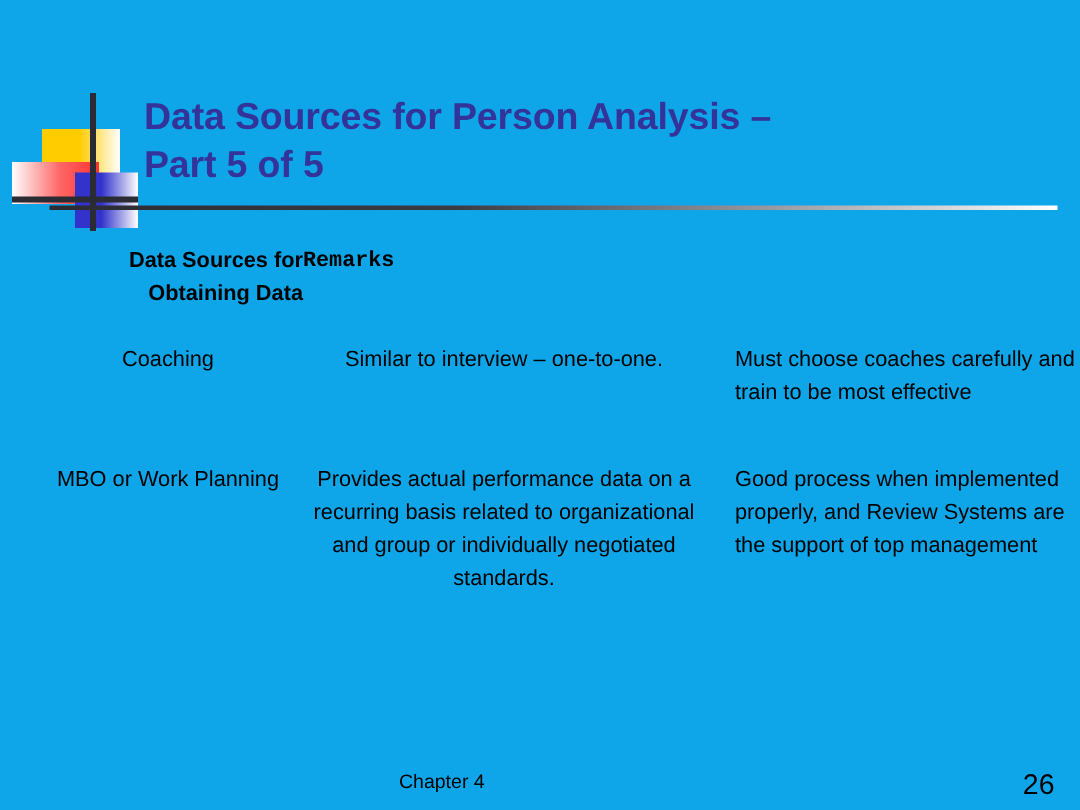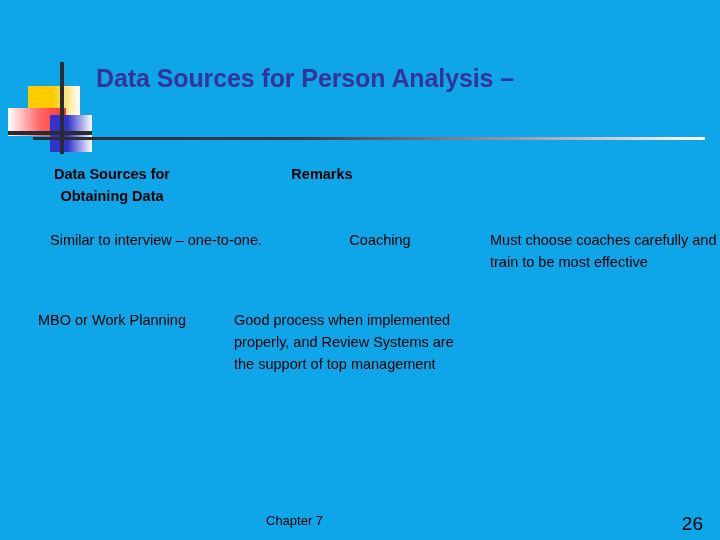--- a/index.html
+++ b/index.html
@@ -108,36 +108,36 @@
   }
   .col-1 { width: 180px; flex: 0 0 180px; }
   .col-2 { width: 256px; flex: 0 0 256px; }
   .col-3 { width: 240px; flex: 0 0 240px; }
 
   .hdr .cell {
     font-size: 14.5px;
     font-weight: bold;
     line-height: 1.52;
   }
-  .hdr .col-1 { text-align: center; }
+  .hdr .col-1 { text-align: right; }
   .hdr .col-2 { text-align: center; }
-  .hdr .col-3 { text-align: center; }
+  .hdr .col-3 { text-align: left; font-family: Liberation Mono, monospace; }
 
   .row-body {
     margin-top: 22px;
   }
   .row-body .cell {
     font-size: 14.5px;
     line-height: 1.52;
   }
   .row-body .col-1 { text-align: center; }
   .row-body .col-2 { text-align: center; padding: 0 6px; }
   .row-body .col-3 { text-align: left; padding-left: 20px; }
 
-  #row-2 { margin-top: 36px; gap: 12px; }
+  #row-2 { margin-top: 36px; }
 
   
   .footer-chapter {
     position: absolute;
     left: 266px;
     top: 513px;
     font-size: 13px;
     color: #000000;
   }
   .footer-page {
@@ -156,40 +156,42 @@
   <div class="logo">
     <div class="logo-sq-yellow"></div>
     <div class="logo-sq-red"></div>
     <div class="logo-sq-blue"></div>
     <div class="logo-bar-v"></div>
     <div class="logo-bar-h"></div>
   </div>
 
   <div class="title">
     <div>Data Sources for Person Analysis –</div>
+    <div>Part 5 of 5</div>
   </div>
 
   <div class="rule"></div>
 
   <div class="table">
 
     <div class="row hdr">
       <div class="cell col-1">Data Sources for Obtaining Data</div>
       <div class="cell col-3">Remarks</div>
     </div>
 
     <div class="row row-body" id="row-1">
+      <div class="cell col-1">Coaching</div>
       <div class="cell col-2">Similar to interview – one-to-one.</div>
-      <div class="cell col-1">Coaching</div>
       <div class="cell col-3">Must choose coaches carefully and train to be most effective</div>
     </div>
 
     <div class="row row-body" id="row-2">
       <div class="cell col-1">MBO or Work Planning</div>
+      <div class="cell col-2">Provides actual performance data on a recurring basis related to organizational and group or individually negotiated standards.</div>
       <div class="cell col-3">Good process when implemented properly, and Review Systems are the support of top management</div>
     </div>
 
   </div>
 
-  <div class="footer-chapter">Chapter 7</div>
+  <div class="footer-chapter">Chapter 4</div>
   <div class="footer-page">26</div>
 
 </div>
 
 </body></html>

